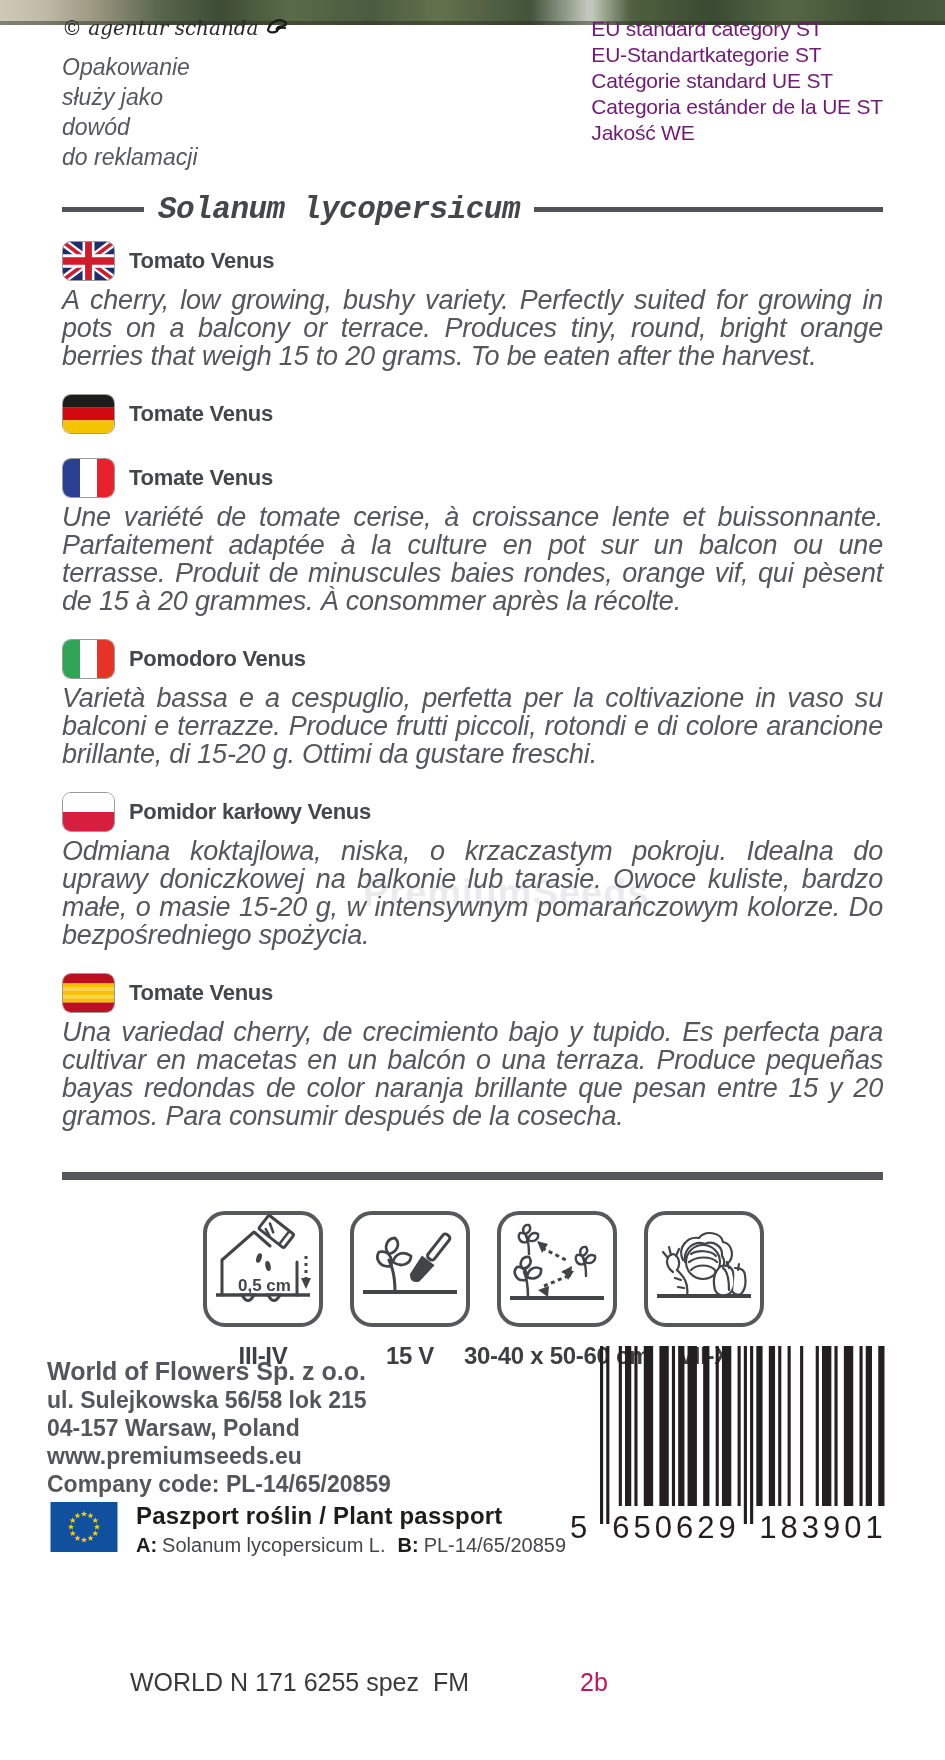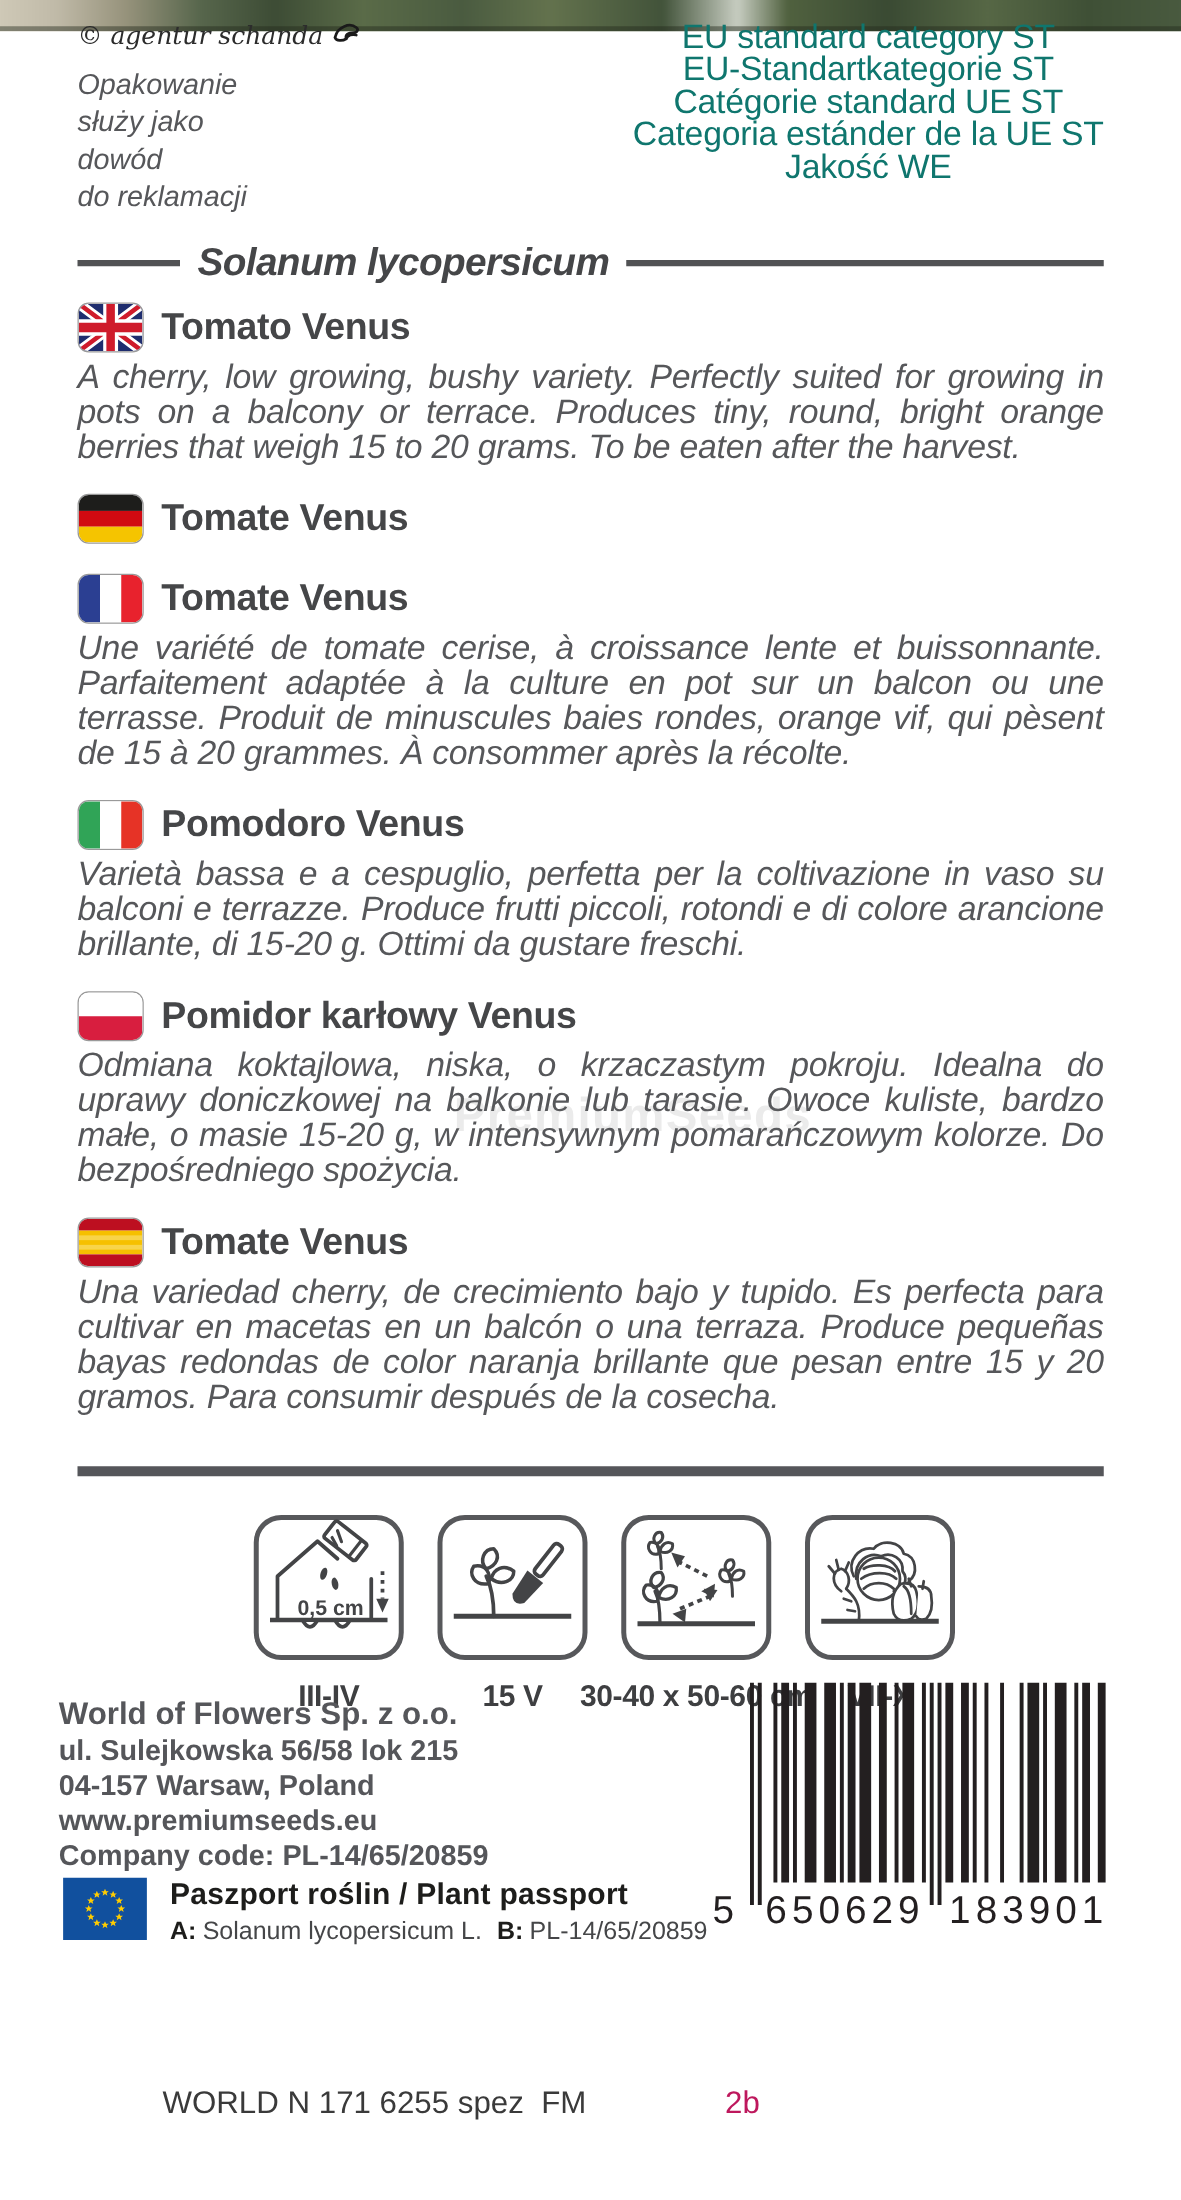--- a/index.html
+++ b/index.html
@@ -12,36 +12,36 @@
       #5a6b48 300px,#4a5b40 380px,#63724d 450px,#42533a 540px,#57684555 600px,#50613f 640px,
       #3a4a33 720px,#566745 800px,#3f5036 880px,#4a5b40 965px);}
   .photo-strip::after{content:"";position:absolute;left:0;bottom:0;width:100%;height:4px;
     background:rgba(35,42,28,0.45);}
   .content{position:relative;padding:0 62px;}
   
   .header-row{display:flex;justify-content:space-between;align-items:flex-start;margin-top:16px;}
   .copyright-line{font-family:"DejaVu Serif","Liberation Serif",serif;font-style:italic;
     font-size:20px;color:#2c2c2c;display:flex;align-items:center;gap:6px;}
   .left-notes{margin-top:12px;font-style:italic;font-size:23px;line-height:30px;color:#56575a;}
-  .right-col{text-align:center;font-size:27px;line-height:26px;color:#0f766e;letter-spacing:-0.2px;}
+  .right-col{text-align:left;font-size:21px;line-height:26px;color:#701a75;letter-spacing:-0.2px;}
   
   .title-row{display:flex;align-items:center;margin-top:20px;}
   .tline{height:5px;background:#515254;}
   .tline.short{width:82px;}
   .tline.long{flex:1;}
   .latin-title{font-style:italic;font-weight:bold;font-size:31px;color:#454648;
-    padding:0 14px;letter-spacing:-0.5px;white-space:nowrap;}
+    padding:0 14px;letter-spacing:-0.5px;white-space:nowrap;font-family:Liberation Mono, monospace;}
   
   .lang-section{margin-top:24px;}
   .lang-section.first{margin-top:14px;}
   .heading-row{display:flex;align-items:center;gap:14px;}
   .flag{width:53px;height:40px;border-radius:9px;overflow:hidden;border:1px solid #9a9a9a;
         box-sizing:border-box;flex:0 0 auto;background:#fff;}
   .flag svg{display:block;width:100%;height:100%;}
-  h2.variety{margin:0;font-size:30px;font-weight:bold;color:#454648;letter-spacing:-0.3px;}
+  h2.variety{margin:0;font-size:22px;font-weight:bold;color:#454648;letter-spacing:-0.3px;}
   p.desc{margin:5px 0 0 0;text-align:justify;font-size:27px;line-height:28px;
          letter-spacing:-0.2px;color:#56575a;font-style:italic;}
   
   .watermark{position:absolute;left:363px;top:872px;font-size:38px;font-weight:bold;
     color:rgba(110,110,110,0.14);letter-spacing:1px;pointer-events:none;}
   
   .divider{margin-top:42px;height:8px;background:#55565a;}
   .icons-row{display:flex;gap:25px;margin:30px 0 0 140px;}
   .icon-cell{width:122px;flex:0 0 auto;}
   .icon-box{width:122px;height:118px;}

